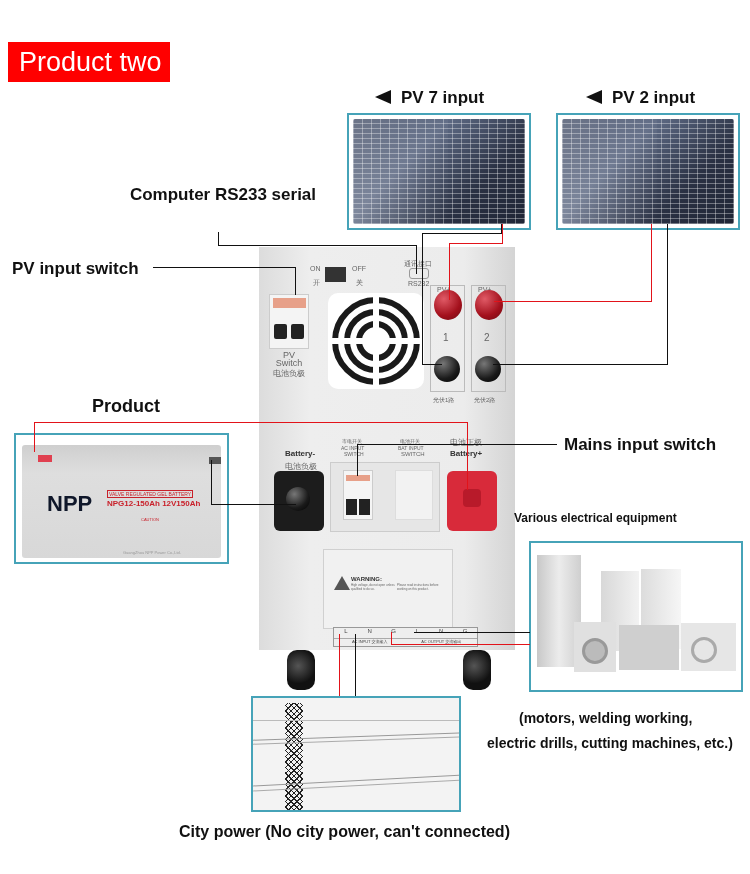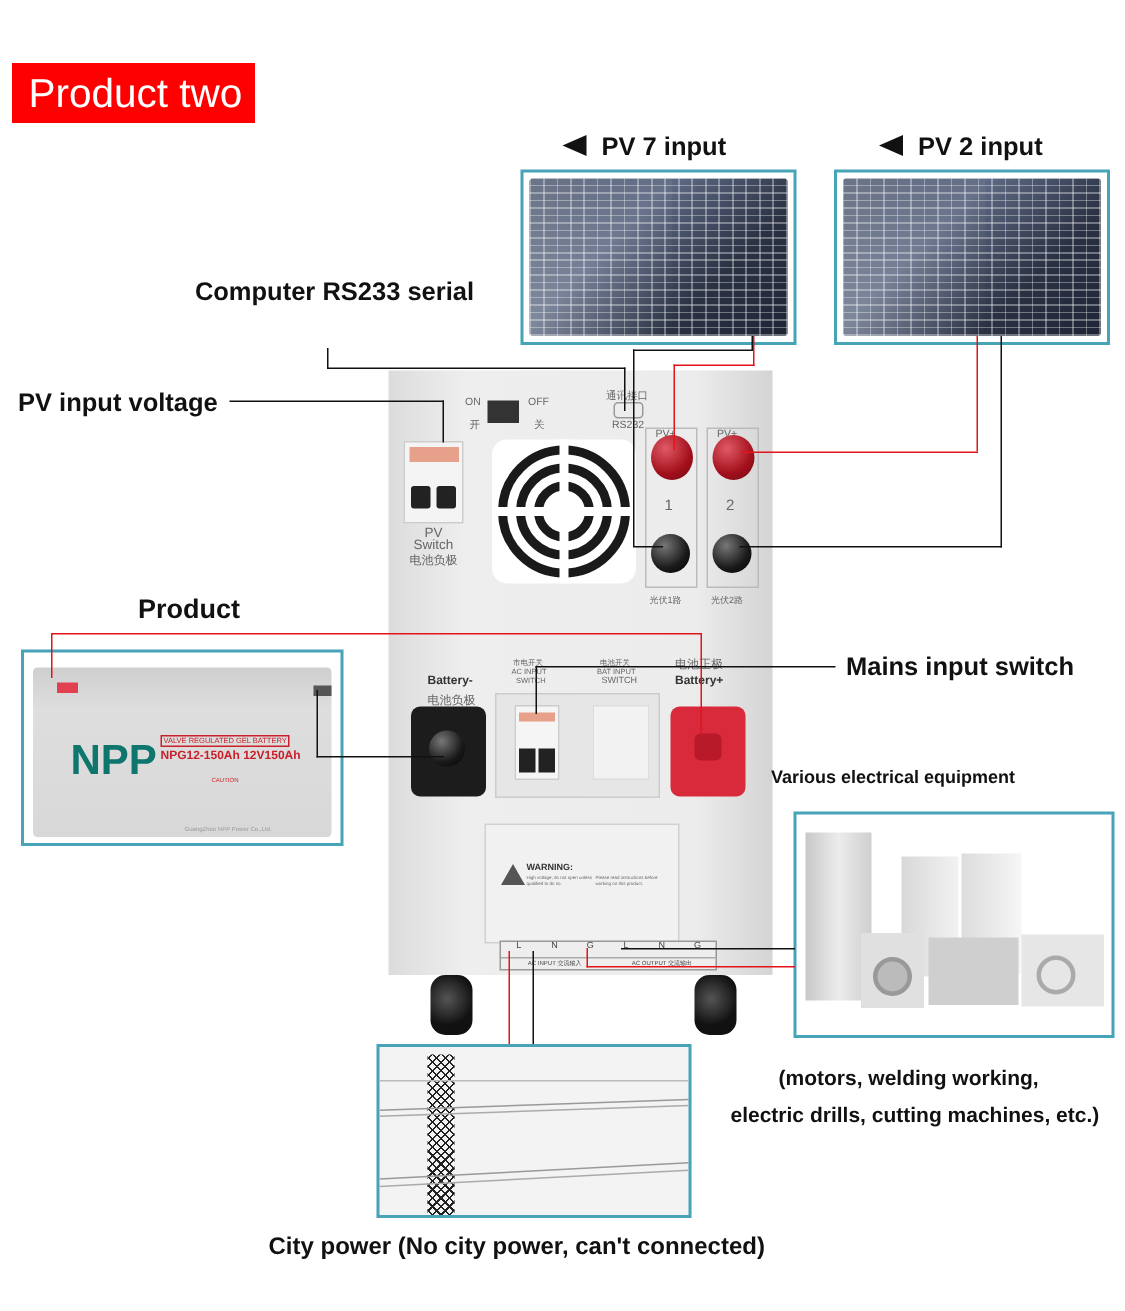--- a/index.html
+++ b/index.html
@@ -53,21 +53,21 @@
   <div class="panel">
       <div class="grid"></div>
       <div class="glare"></div>
     </div>
 </div>
 
 <div class="abs lbl" style="left:128px;top:181px;width:190px;text-align:center;line-height:27px;">
   <div>Computer RS233 serial</div>
 </div>
 
-<div class="abs lbl" style="left:12px;top:259px;">PV input voltage</div>
+<div class="abs lbl" style="left:12px;top:259px;">PV input switch</div>
 
 <div class="abs inverter"></div>
 
 <div class="small-txt" style="left:310px;top:265px;">ON</div>
 <div class="small-txt" style="left:313px;top:278px;">开</div>
 <div class="abs" style="left:325px;top:267px;width:21px;height:15px;background:#333;"></div>
 <div class="small-txt" style="left:352px;top:265px;">OFF</div>
 <div class="small-txt" style="left:356px;top:278px;">关</div>
 <div class="small-txt" style="left:404px;top:259px;">通讯接口</div>
 <div class="small-txt" style="left:408px;top:280px;">RS232</div>
@@ -152,21 +152,21 @@
 </div>
 
 <div class="wheel" style="left:287px;top:650px;"></div>
 <div class="wheel" style="left:463px;top:650px;"></div>
 
 <div class="abs lbl" style="left:92px;top:396px;font-size:18px;">Product</div>
 <div class="abs frame battery-body">
   <div class="abs" style="left:6px;top:10px;right:6px;bottom:4px;background:linear-gradient(180deg,#cfcfcf,#dedede 25%,#d8d8d8);border-radius:3px;"></div>
   <div class="abs" style="left:22px;top:20px;width:14px;height:7px;background:#e04050;"></div>
   <div class="abs" style="left:193px;top:22px;width:12px;height:7px;background:#555;"></div>
-  <div class="abs" style="left:31px;top:56px;font-size:28px;font-weight:bold;color:#0f766e;">NPP</div>
+  <div class="abs" style="left:31px;top:56px;font-size:22px;font-weight:bold;color:#0f172a;">NPP</div>
   <div class="abs" style="left:91px;top:55px;font-size:5px;color:#c9202a;border:1px solid #c9202a;padding:0 1px;white-space:nowrap;">VALVE REGULATED GEL BATTERY</div>
   <div class="abs" style="left:91px;top:64px;font-size:8px;font-weight:bold;color:#c9202a;white-space:nowrap;">NPG12-150Ah 12V150Ah</div>
   <div class="abs" style="left:125px;top:82px;font-size:4px;color:#c9202a;">CAUTION</div>
   <div class="abs" style="left:107px;top:115px;font-size:4px;color:#999;white-space:nowrap;">GuangZhou NPP Power Co.,Ltd.</div>
 </div>
 
 <div class="abs lbl" style="left:564px;top:435px;font-size:17px;">Mains input switch</div>
 
 <div class="abs lbl" style="left:514px;top:511px;font-size:12px;">Various electrical equipment</div>
 <div class="abs frame equip">

